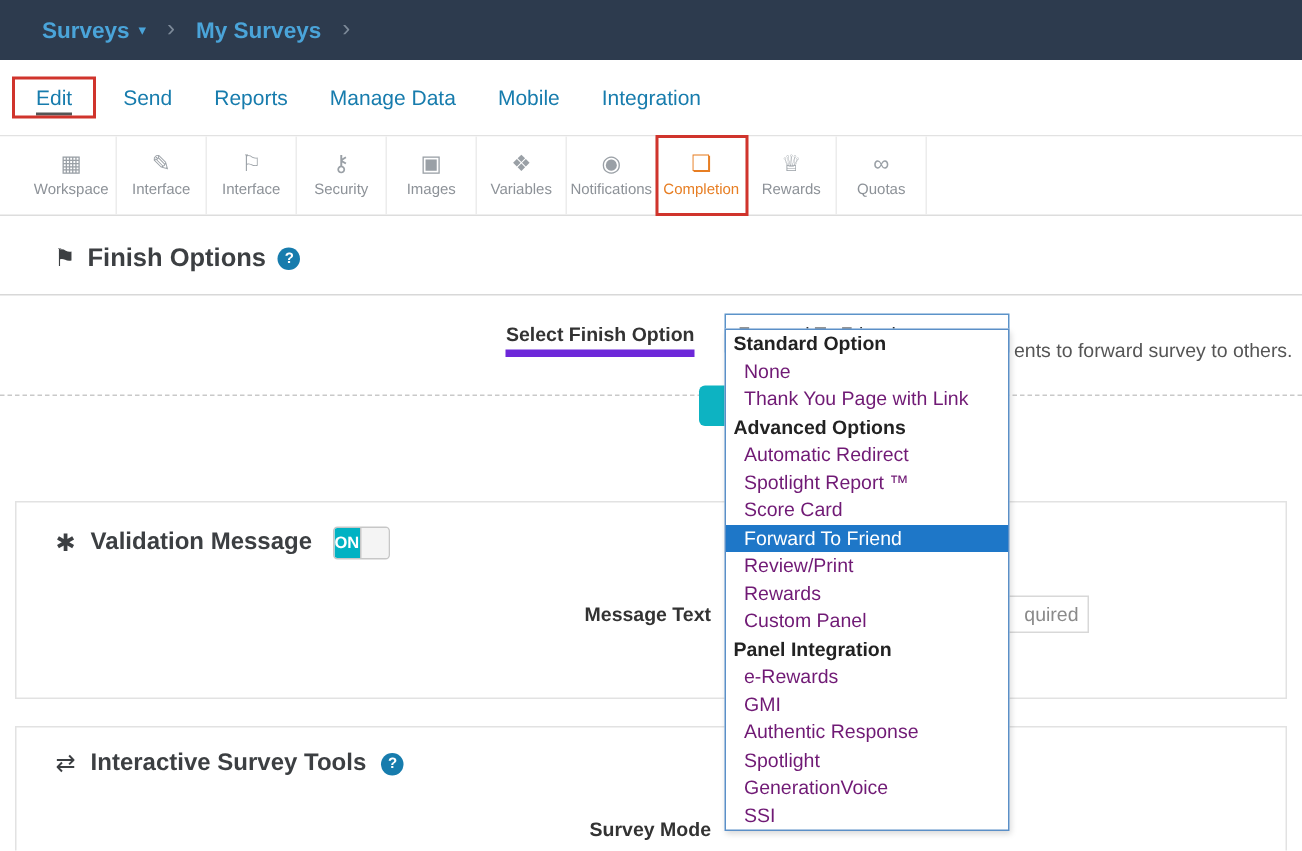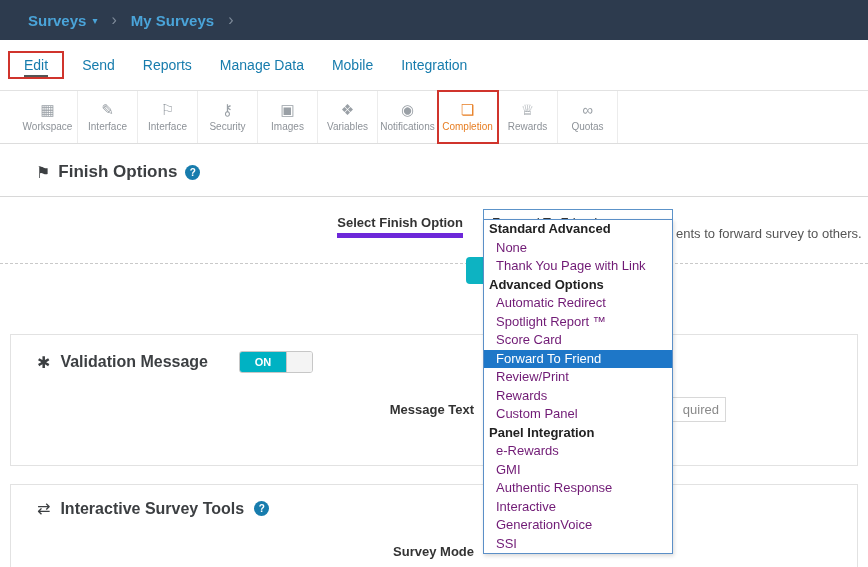--- a/index.html
+++ b/index.html
@@ -48,21 +48,21 @@
               box-shadow:1px 2px 4px rgba(0,0,0,0.15); z-index:10; }
   .dd-item { font-size:13px; color:#701a75; line-height:14.5px; padding:2px 6px 2px 12px; cursor:pointer; white-space:nowrap; }
   .dd-header { font-weight:bold; padding-left:5px; cursor:default; color:#222; }
   .dd-selected { background:#1e77c8; color:#fff; }
   
   .panel { margin:0 10px; border:1px solid #e2e2e2; background:#fff; }
   .panel-validation { margin-top:70px; height:132px; }
   .panel-heading { display:flex; align-items:center; gap:10px; padding:16px 0 0 26px; }
   .panel-heading .h-icon { font-size:16px; color:#3c3f42; }
   .panel-heading .h-text { font-size:16px; font-weight:bold; color:#3c3f42; }
-  .toggle { width:74px; height:22px; border:1px solid #c7c7c7; border-radius:3px; overflow:hidden; display:flex; cursor:pointer; margin-left:21px; }
+  .toggle { width:38px; height:22px; border:1px solid #c7c7c7; border-radius:3px; overflow:hidden; display:flex; cursor:pointer; margin-left:4px; }
   .toggle-on { flex:1; background:#00b2c3; color:#fff; font-size:11px; font-weight:bold; display:flex; align-items:center; justify-content:center; }
   .toggle-knob { width:26px; background:#f4f4f4; border-left:1px solid #c7c7c7; }
   .msg-row { margin-top:24px; }
   .text-input { margin-left:20px; width:232px; height:25px; border:1px solid #d8d8d8; background:#fff;
                 display:flex; align-items:center; justify-content:flex-end; padding-right:6px;
                 font-size:13px; color:#8a8a8a; }
   .panel-tools { margin-top:18px; height:130px; }
   .tools-heading { padding-top:14px; }
   .tools-row { margin-top:26px; }
 </style>
@@ -186,31 +186,31 @@
 </div>
 
 <div class="side-note">
   <span>ents to forward survey to others.</span>
   <span class="help">?</span>
 </div>
 
 <div class="hidden-btn"></div>
 
 <div class="dropdown">
-  <div class="dd-item dd-header">Standard Advanced</div>
+  <div class="dd-item dd-header">Standard Option</div>
   <div class="dd-item">None</div>
   <div class="dd-item">Thank You Page with Link</div>
   <div class="dd-item dd-header">Advanced Options</div>
   <div class="dd-item">Automatic Redirect</div>
   <div class="dd-item">Spotlight Report ™</div>
   <div class="dd-item">Score Card</div>
   <div class="dd-item dd-selected">Forward To Friend</div>
   <div class="dd-item">Review/Print</div>
   <div class="dd-item">Rewards</div>
   <div class="dd-item">Custom Panel</div>
   <div class="dd-item dd-header">Panel Integration</div>
   <div class="dd-item">e-Rewards</div>
   <div class="dd-item">GMI</div>
   <div class="dd-item">Authentic Response</div>
-  <div class="dd-item">Interactive</div>
+  <div class="dd-item">Spotlight</div>
   <div class="dd-item">GenerationVoice</div>
   <div class="dd-item">SSI</div>
 </div>
 
 </body></html>

